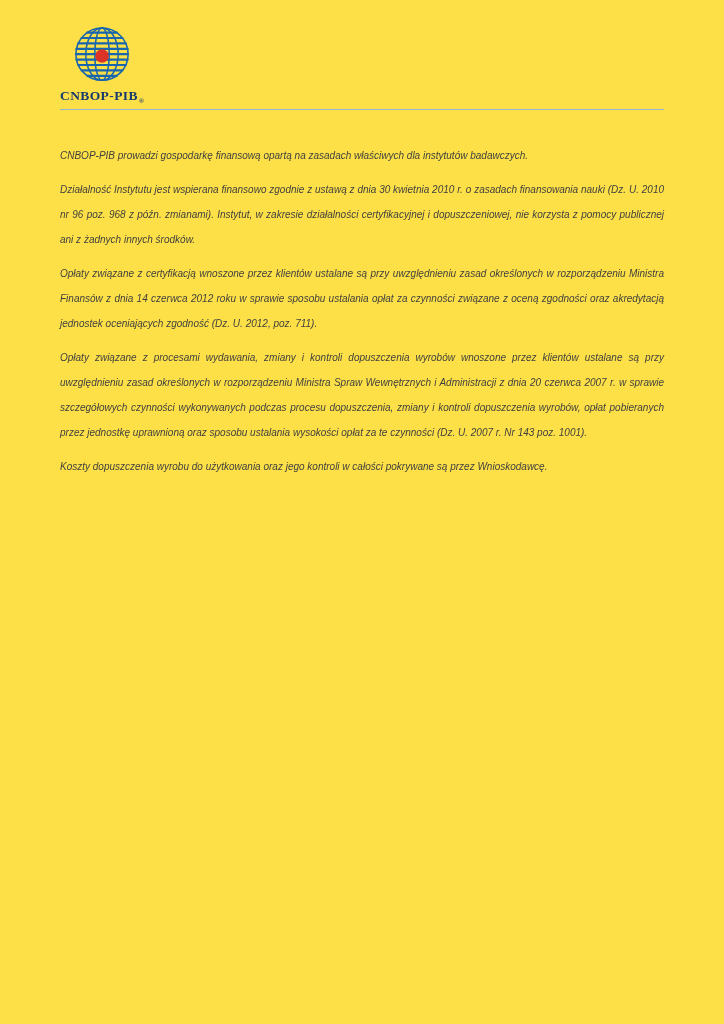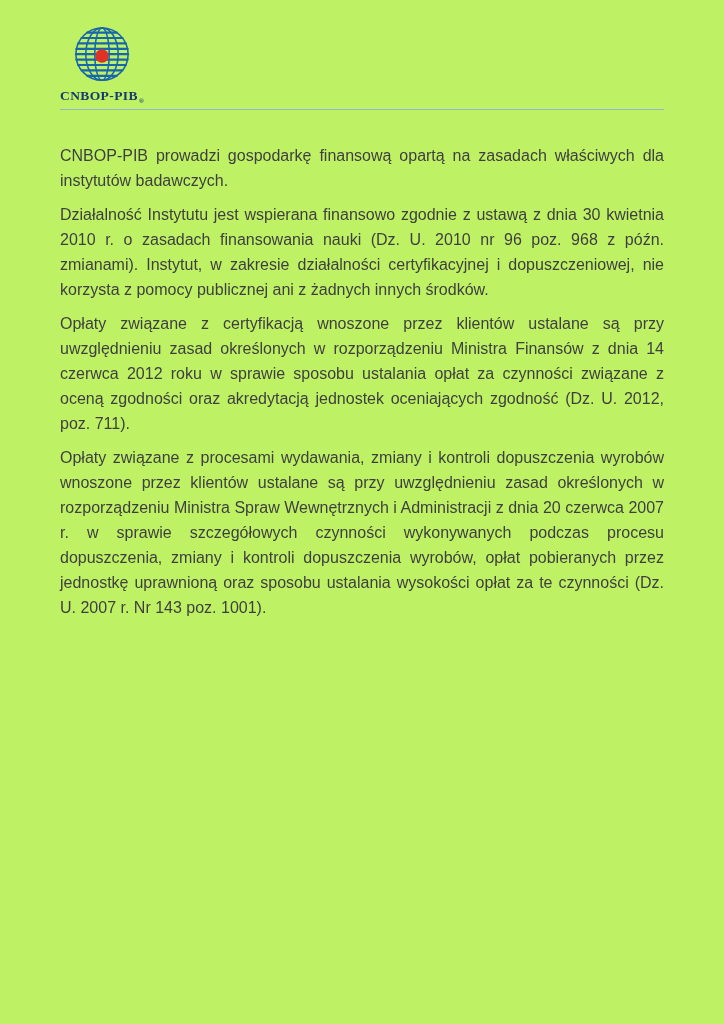--- a/index.html
+++ b/index.html
@@ -4,21 +4,21 @@
 <style>
   * { margin: 0; padding: 0; box-sizing: border-box; }
   html, body { background: #ffffff; }
   body { font-family: "Liberation Sans", sans-serif; }
 
   .page {
     position: relative;
     width: 724px;
     height: 1024px;
     margin: 0 auto;
-    background: #bef264;
+    background: #fde047;
     overflow: hidden;
   }
 
   
   .header {
     position: absolute;
     top: 0;
     left: 60px;
     right: 60px;
     height: 110px;
@@ -64,25 +64,26 @@
   }
 
   
   .content {
     position: absolute;
     top: 143px;
     left: 60px;
     right: 60px;
   }
   .content p {
-    font-size: 16px;
+    font-size: 10px;
     line-height: 25px;
     color: #3F3F3F;
     text-align: justify;
     margin-bottom: 9px;
+    font-style: italic;
   }
 
   
   .footer {
     position: absolute;
     left: 60px;
     right: 60px;
     bottom: 56px;
     border-top: 1px solid #DCDCDC;
     padding-top: 7px;
@@ -126,16 +127,17 @@
 
 
     <div class="header-rule"></div>
   </div>
 
   <div class="content">
     <p>CNBOP-PIB prowadzi gospodarkę finansową opartą na zasadach właściwych dla instytutów badawczych.</p>
     <p>Działalność Instytutu jest wspierana finansowo zgodnie z ustawą z dnia 30 kwietnia 2010 r. o zasadach finansowania nauki (Dz. U. 2010 nr 96 poz. 968 z późn. zmianami). Instytut, w zakresie działalności certyfikacyjnej i dopuszczeniowej, nie korzysta z pomocy publicznej ani z żadnych innych środków.</p>
     <p>Opłaty związane z certyfikacją wnoszone przez klientów ustalane są przy uwzględnieniu zasad określonych w rozporządzeniu Ministra Finansów z dnia 14 czerwca 2012 roku w sprawie sposobu ustalania opłat za czynności związane z oceną zgodności oraz akredytacją jednostek oceniających zgodność (Dz. U. 2012, poz. 711).</p>
     <p>Opłaty związane z procesami wydawania, zmiany i kontroli dopuszczenia wyrobów wnoszone przez klientów ustalane są przy uwzględnieniu zasad określonych w rozporządzeniu Ministra Spraw Wewnętrznych i Administracji z dnia 20 czerwca 2007 r. w sprawie szczegółowych czynności wykonywanych podczas procesu dopuszczenia, zmiany i kontroli dopuszczenia wyrobów, opłat pobieranych przez jednostkę uprawnioną oraz sposobu ustalania wysokości opłat za te czynności (Dz. U. 2007 r. Nr 143 poz. 1001).</p>
+    <p>Koszty dopuszczenia wyrobu do użytkowania oraz jego kontroli w całości pokrywane są przez Wnioskodawcę.</p>
   </div>
 
 
 </div>
 
 </body></html>

